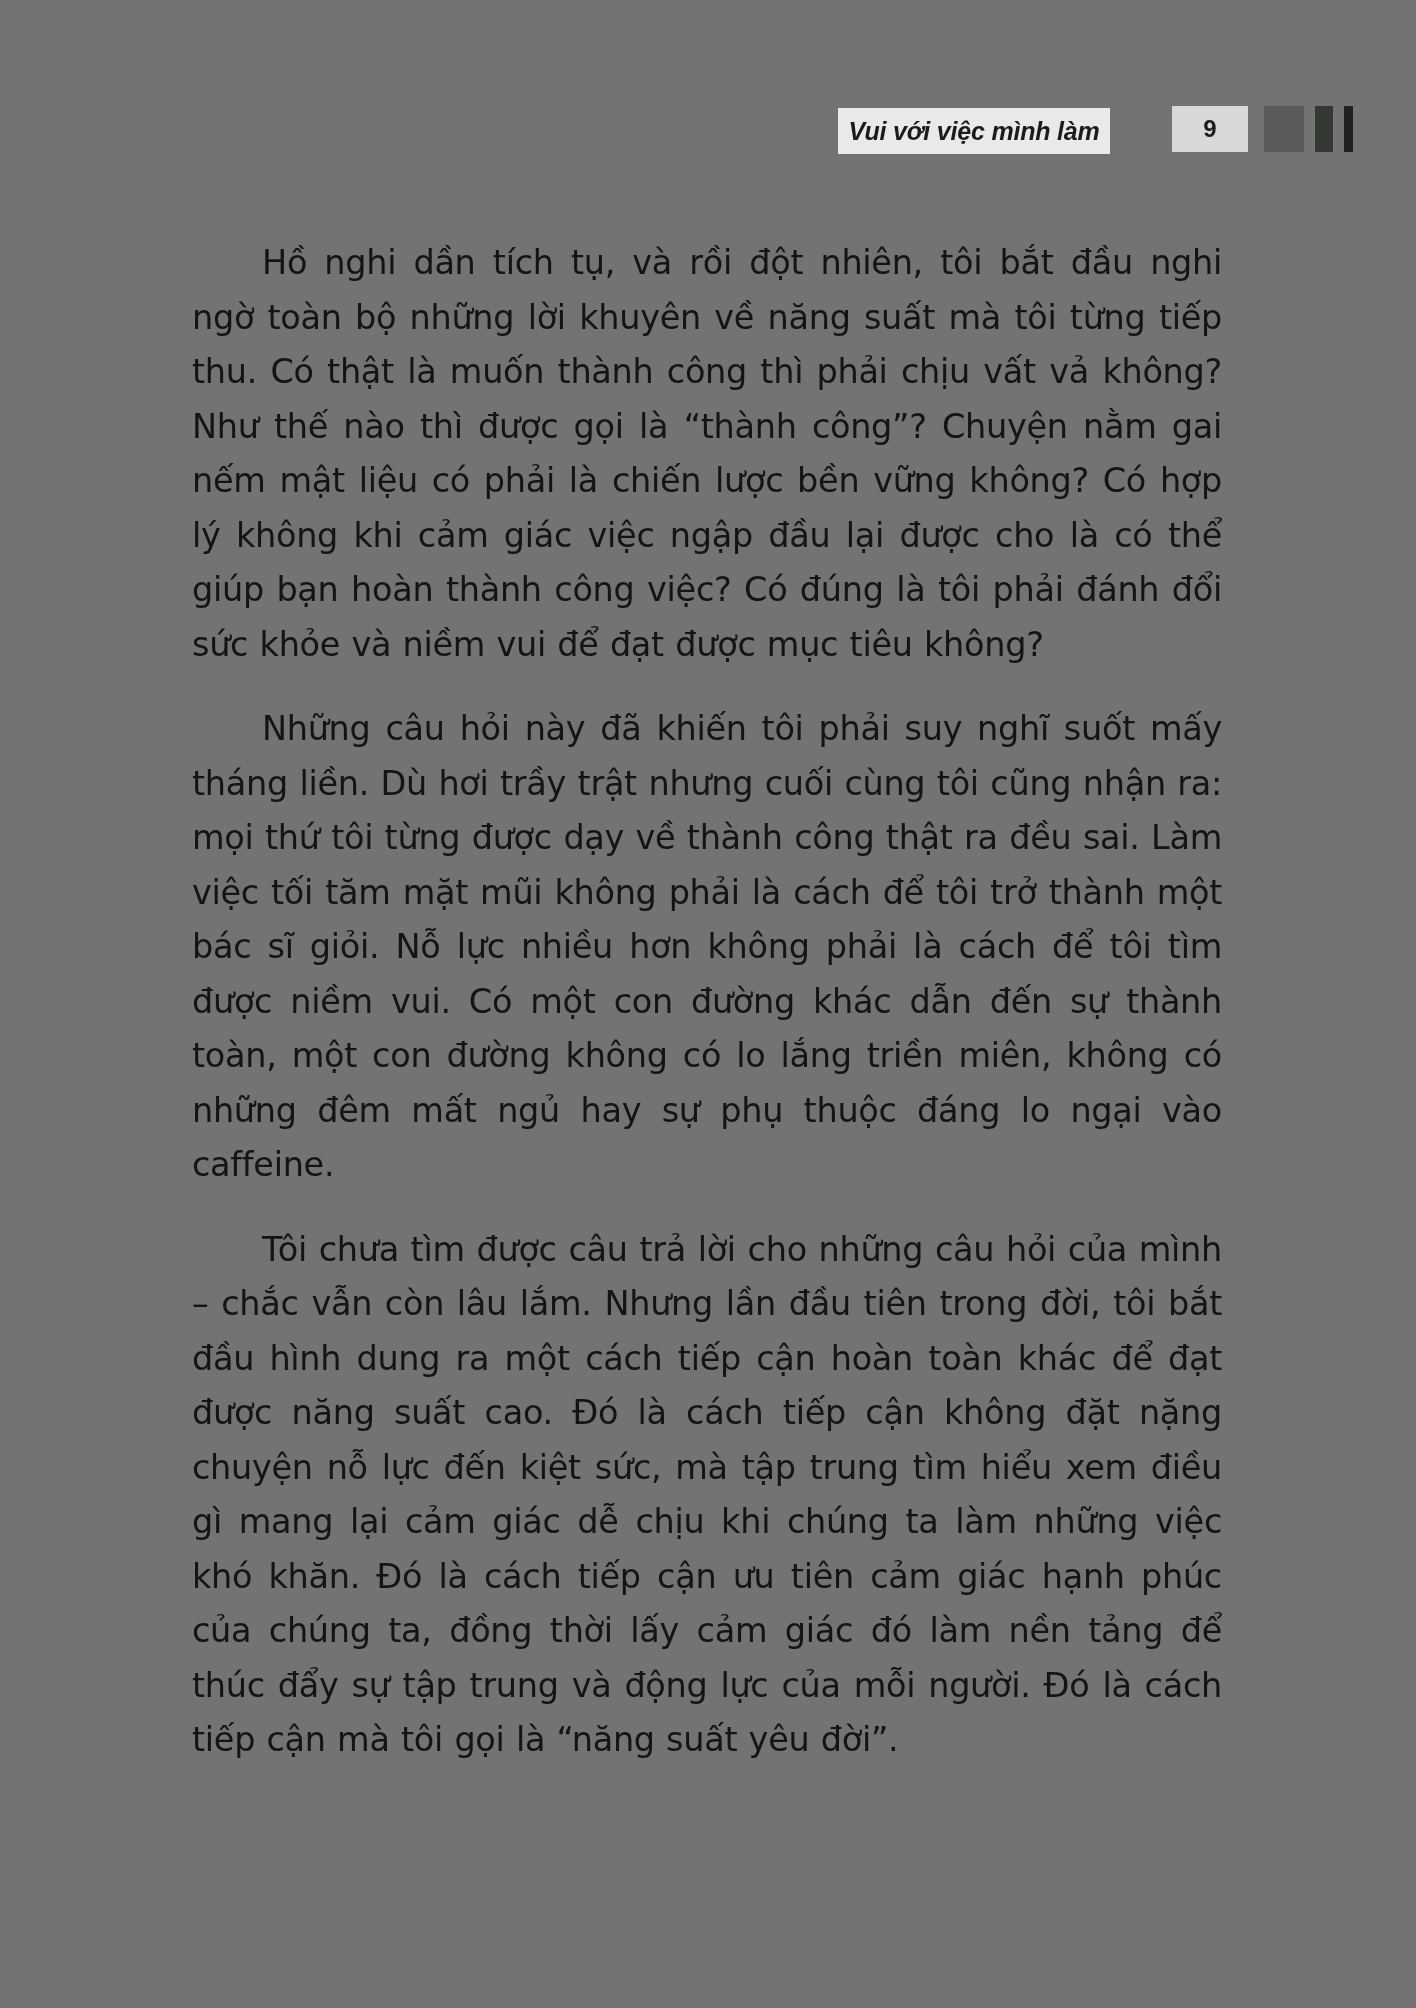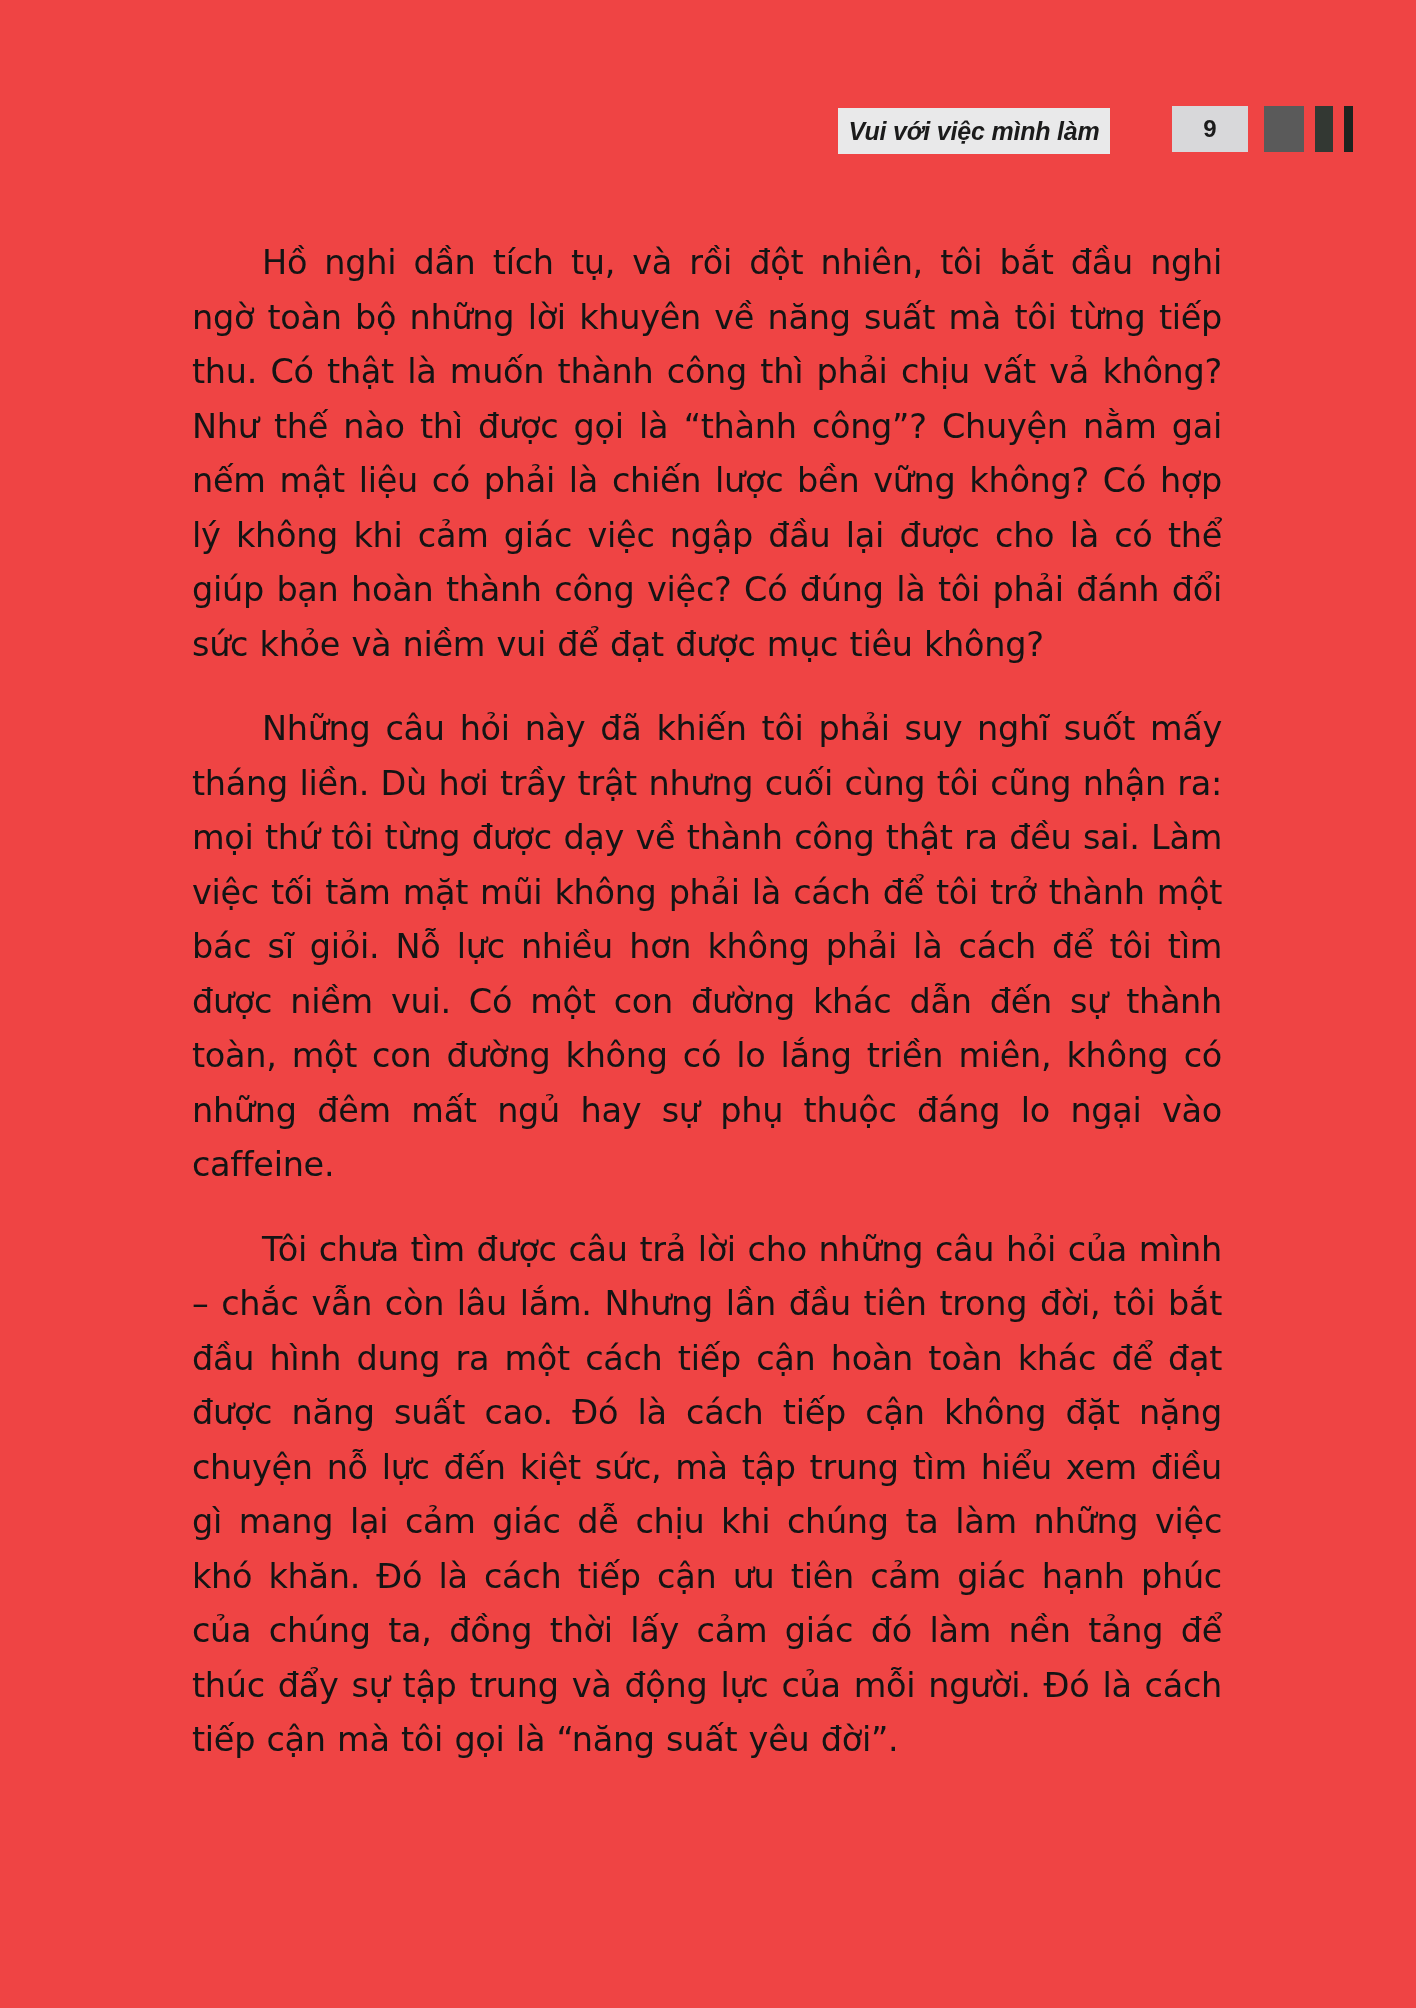--- a/index.html
+++ b/index.html
@@ -12,21 +12,21 @@
       height: 2008px;
       position: relative;
       overflow: hidden;
       font-family: "DejaVu Sans", sans-serif;
       color: #141414;
     }
     .page {
       position: absolute;
       left: 0; top: 0;
       width: 1416px; height: 2008px;
-      background: #ef4444;
+      background: #737373;
     }
     
     .running-header {
       position: absolute;
       top: 104px;
       left: 0;
       width: 1416px;
       height: 52px;
     }
     .header-title-box {

